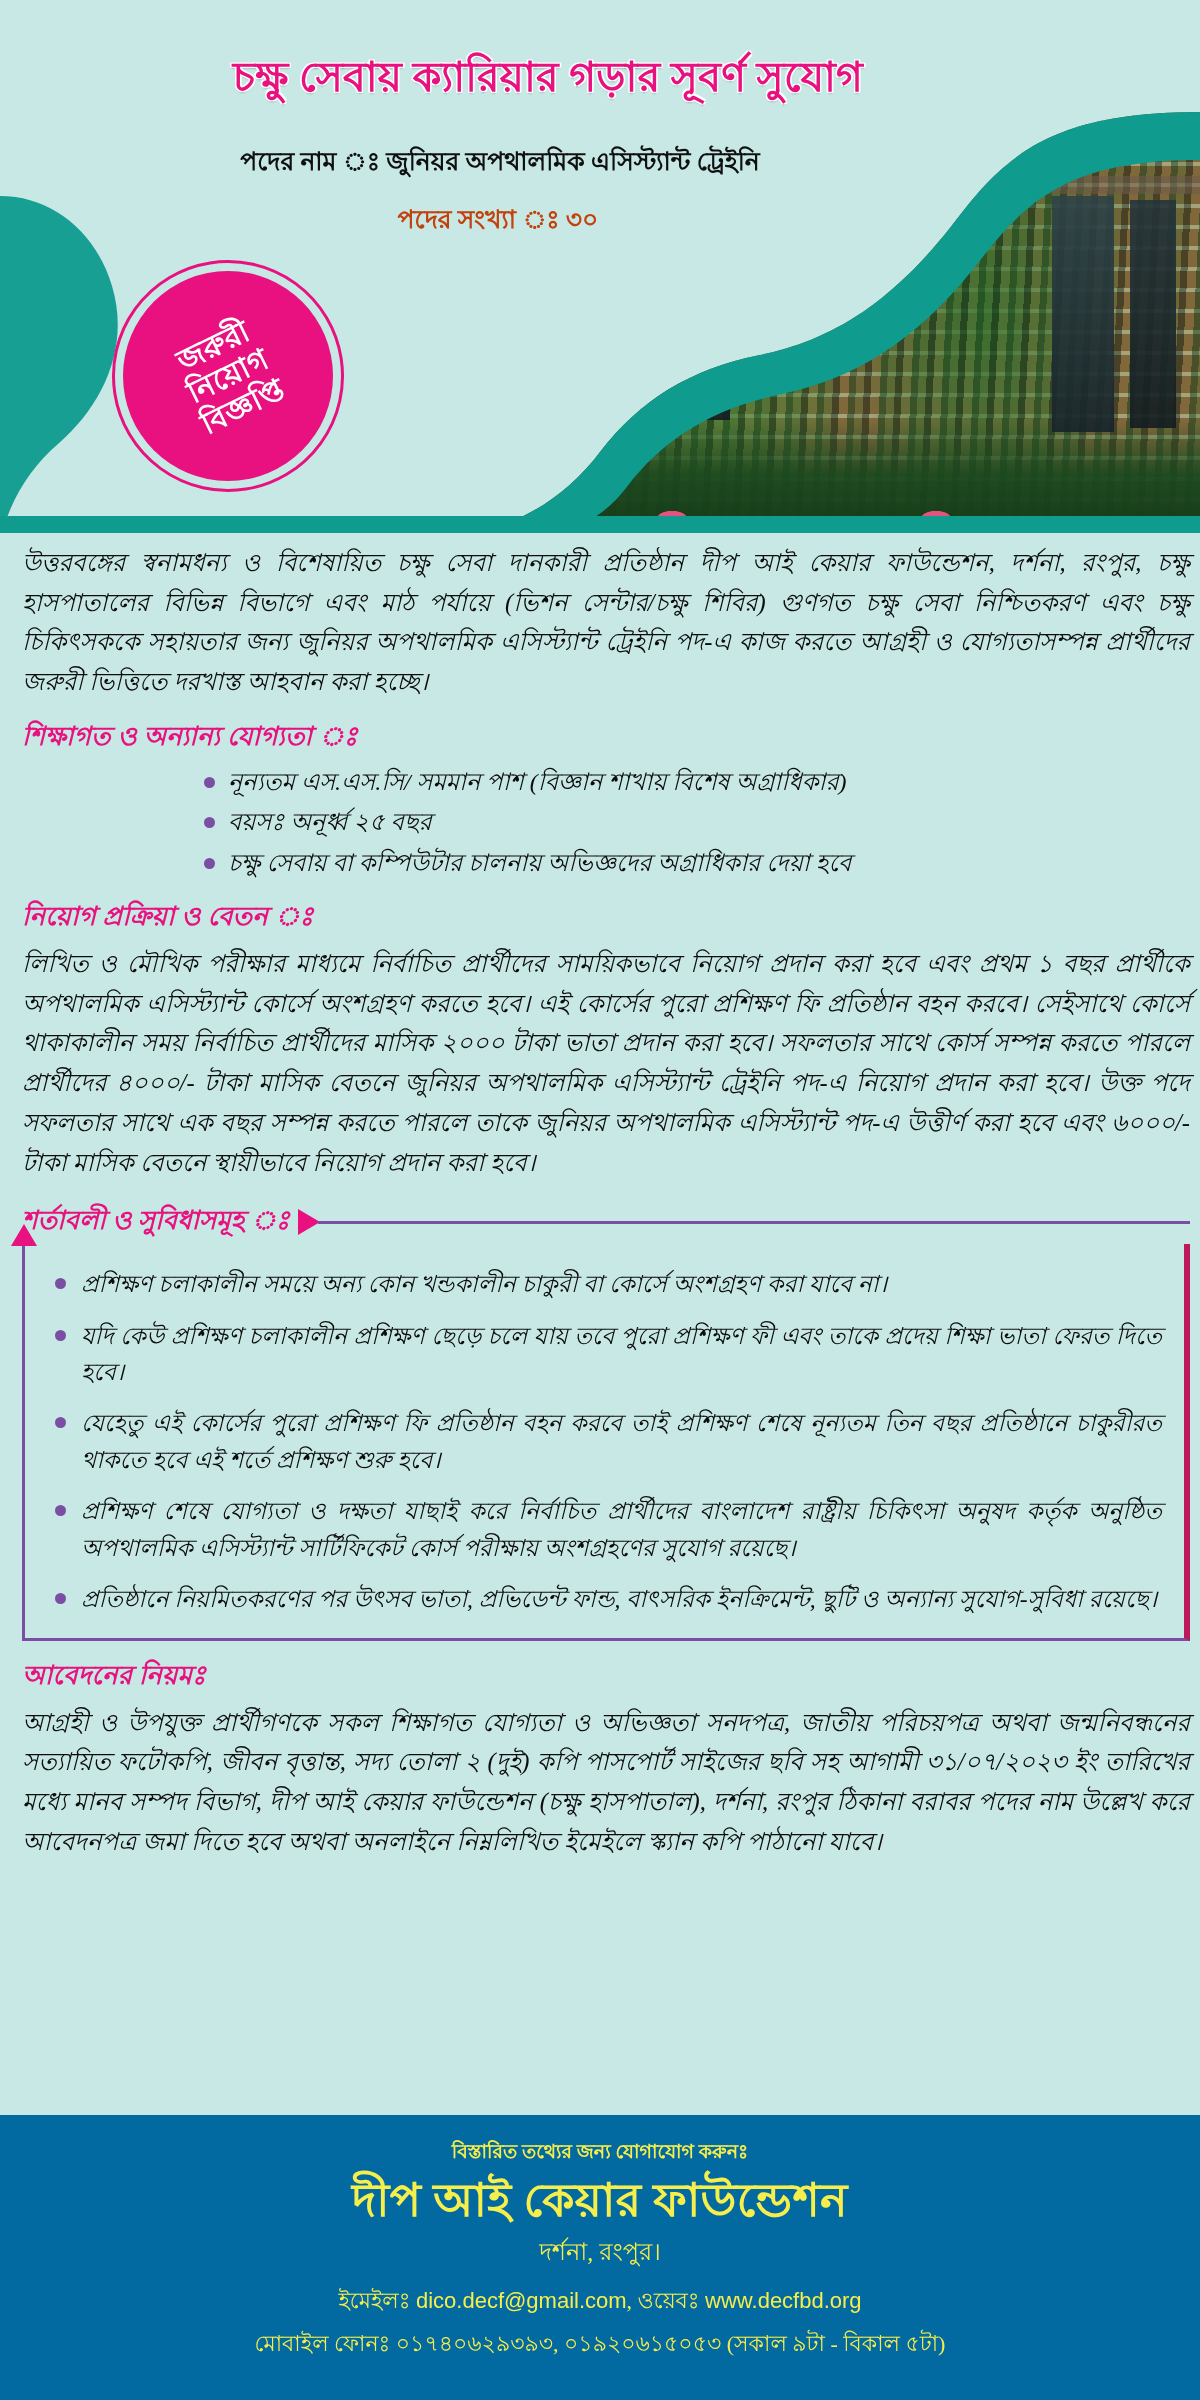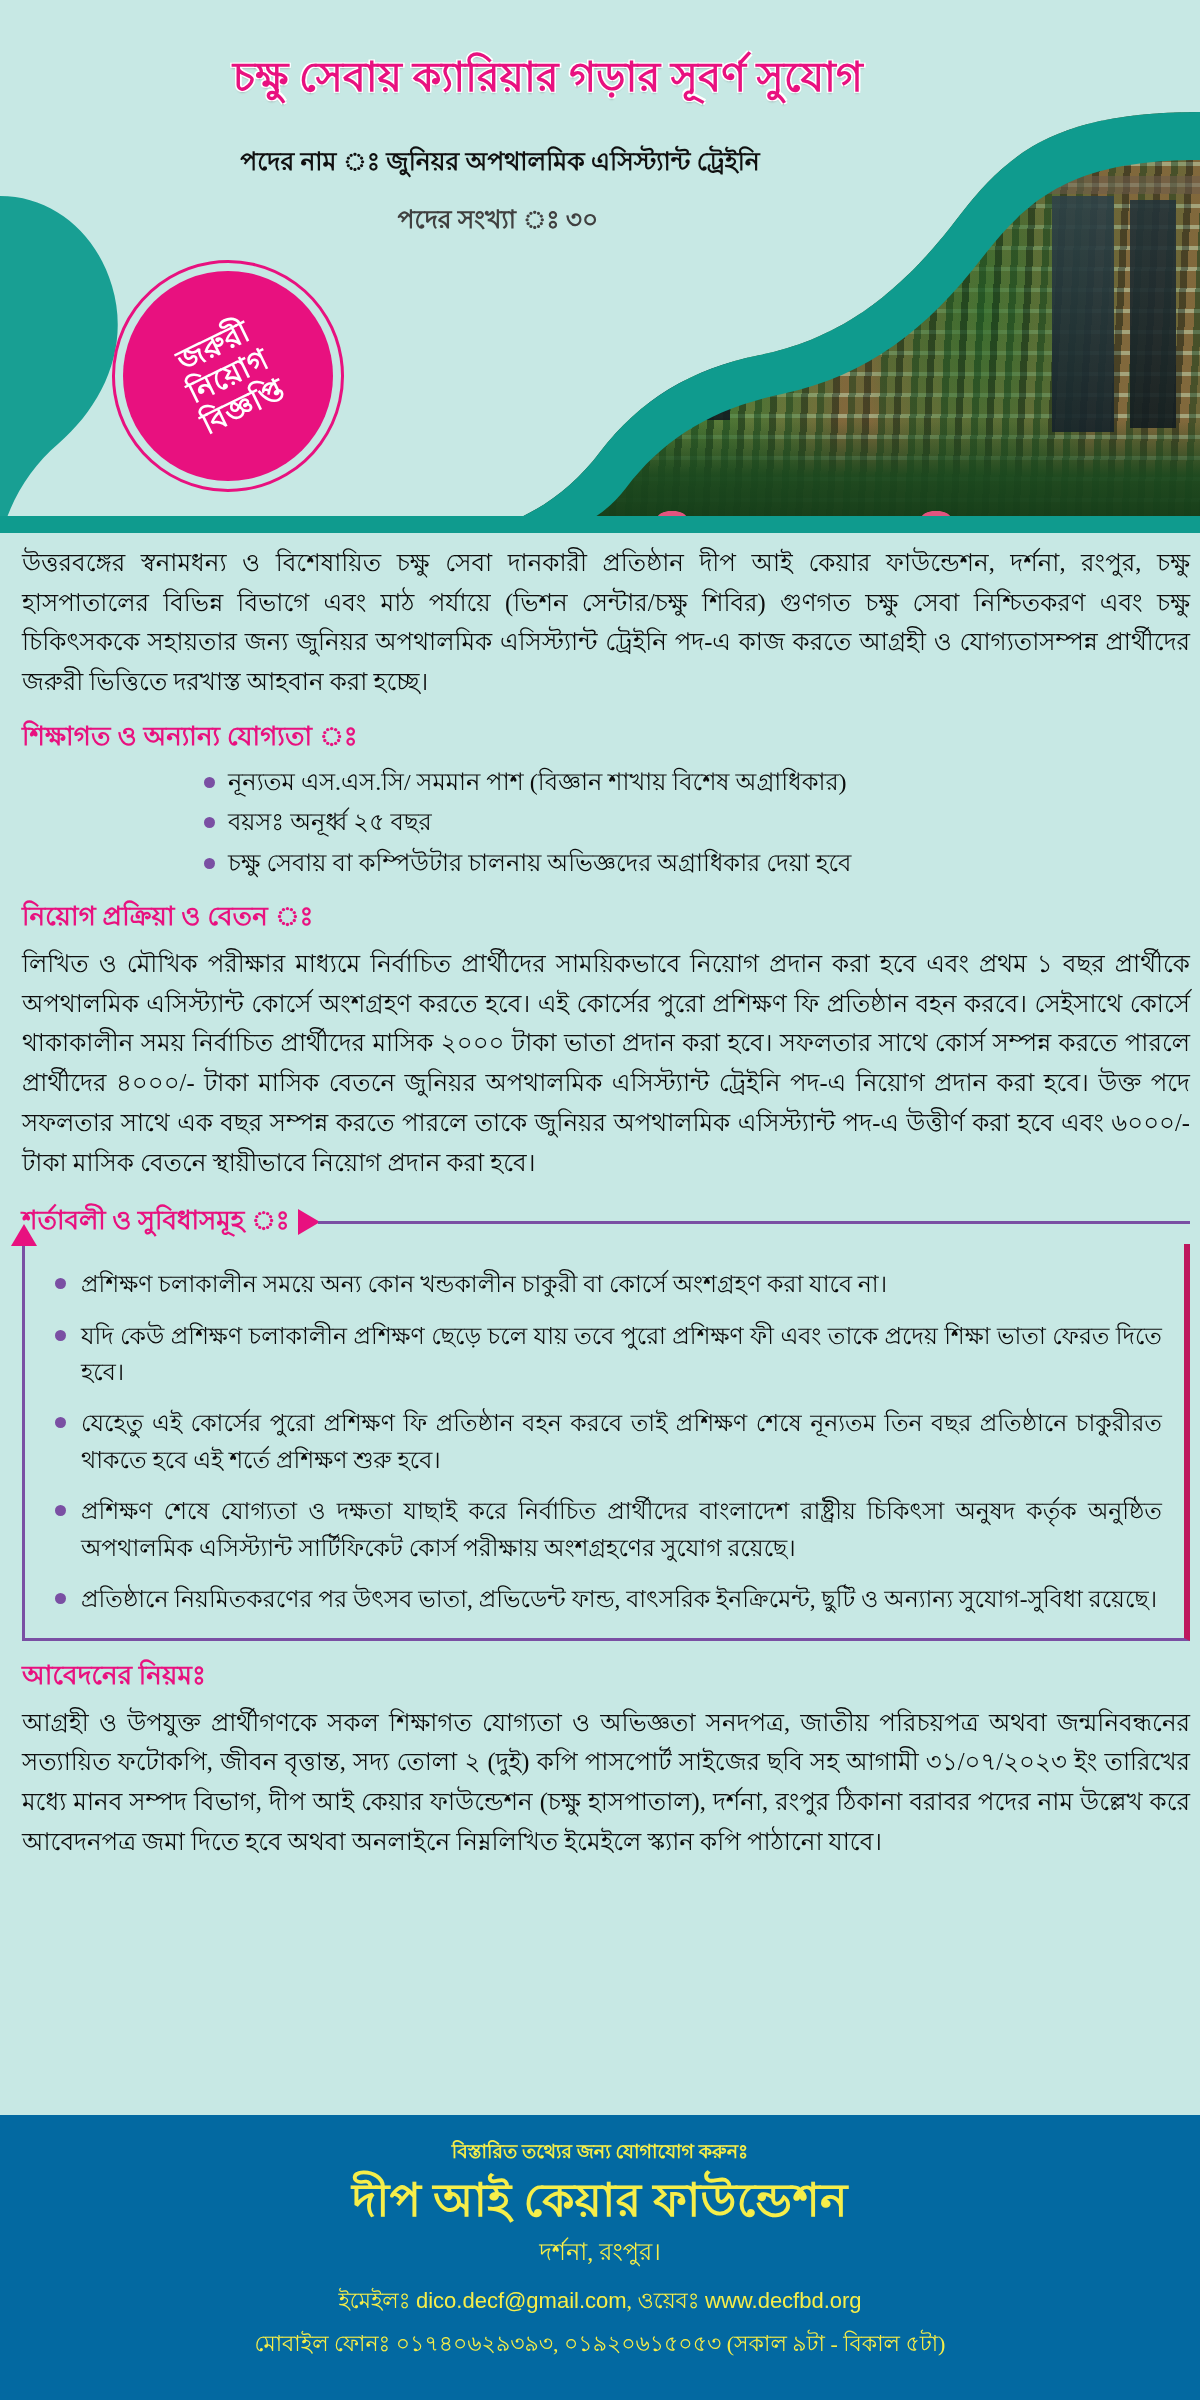--- a/index.html
+++ b/index.html
@@ -109,21 +109,21 @@
     position:absolute; left:0; top:142px; width:1000px;
     text-align:center;
     color:#101010;
     font-size:25px;
     font-weight:bold;
     z-index:6;
   }
   .post-count{
     position:absolute; left:0; top:200px; width:996px;
     text-align:center;
-    color:#404040;
+    color:#c2410c;
     font-size:25px;
     font-weight:bold;
     z-index:6;
   }
 
   
   .stamp{
     position:absolute;
     left:112px; top:260px;
     width:232px; height:232px;
@@ -159,20 +159,21 @@
   .body-wrap{
     position:absolute;
     left:0; top:543px;
     width:1200px;
     height:1572px;
     background:#c7e8e4;
     padding:0;
   }
   .inner{
     padding:0 10px 0 22px;
+    font-style:italic;
   }
   p.para{
     margin:0 0 2px 0;
     font-size:24.5px;
     line-height:1.62;
     color:#0c0c0c;
     text-align:justify;
     text-justify:inter-word;
   }
   .sec-head{

